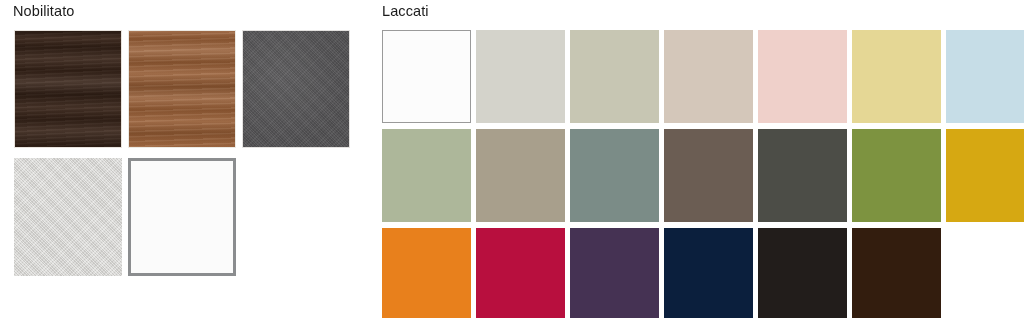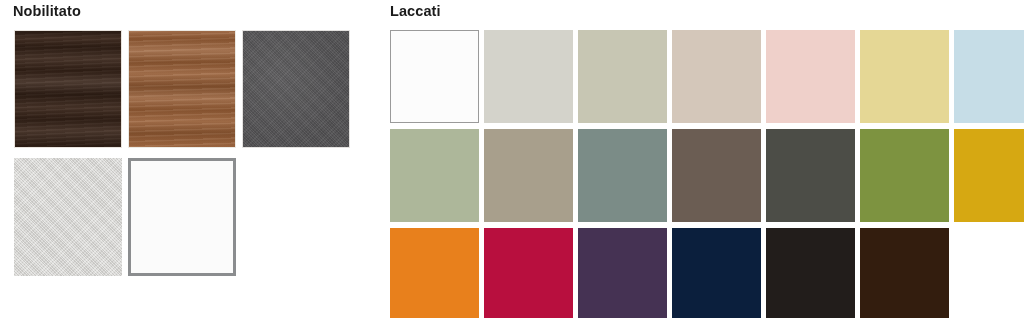--- a/index.html
+++ b/index.html
@@ -13,33 +13,32 @@
     position: relative;
     overflow: hidden;
     font-family: "Liberation Sans", sans-serif;
   }
 
   .panel {
     position: absolute;
     top: 0;
   }
   #panel-nobilitato { left: 0px;   width: 380px; height: 318px; }
-  #panel-laccati    { left: 380px; width: 644px; height: 318px; }
+  #panel-laccati    { left: 372px; width: 644px; height: 318px; }
 
   .panel-title {
     position: absolute;
     top: 2px;
     left: 13px;
     font-size: 14.5px;
     line-height: 18px;
     color: #1b1b1b;
     font-family: "Liberation Sans", sans-serif;
     letter-spacing: 0.1px;
     white-space: nowrap;
-    font-weight: bold;
   }
   #panel-laccati .panel-title { left: 10px; }
 
   
   .nob-grid {
     position: absolute;
     top: 30px;
     left: 14px;
     display: grid;
     grid-template-columns: repeat(3, 108px);

